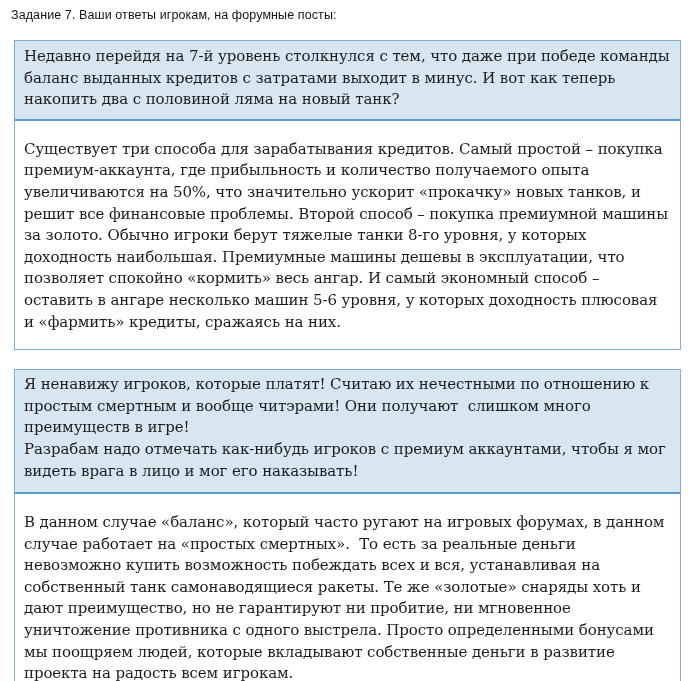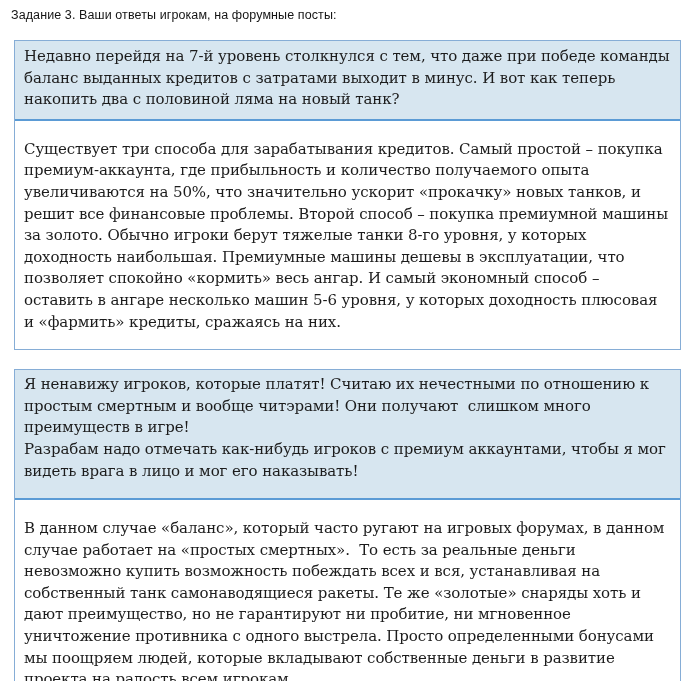--- a/index.html
+++ b/index.html
@@ -39,38 +39,38 @@
     border:1px solid var(--box-border);
     background:#84cc16;
   }
   .qa-pair.first{ margin-top:17px; }
   .qa-pair.second{ margin-top:19px; }
   .question-box{
     background:var(--question-bg);
     border-bottom:2px solid var(--divider);
     padding:5px 9px 8px 9px;
   }
-  .qa-pair.second .question-box{ padding:4px 9px 16px 9px; }
+  .qa-pair.second .question-box{ padding:4px 9px 10px 9px; }
   .answer-box{
     background:#ffffff;
     padding:18px 9px 16px 9px;
   }
   .q-text,.a-text{
     font-size:15px;
     line-height:21.6px;
     letter-spacing:-0.1px;
     white-space:pre-wrap;
   }
 </style>
 </head>
 <body>
 
 <div class="page">
 
-  <div class="heading">Задание 3. Ваши ответы игрокам, на форумные посты:</div>
+  <div class="heading">Задание 7. Ваши ответы игрокам, на форумные посты:</div>
 
   <div class="qa-pair first">
     <div class="question-box">
       <div class="q-text">Недавно перейдя на 7-й уровень столкнулся с тем, что даже при победе команды баланс выданных кредитов с затратами выходит в минус. И вот как теперь накопить два с половиной ляма на новый танк?</div>
     </div>
     <div class="answer-box">
       <div class="a-text">Существует три способа для зарабатывания кредитов. Самый простой – покупка премиум-аккаунта, где прибыльность и количество получаемого опыта увеличиваются на 50%, что значительно ускорит «прокачку» новых танков, и решит все финансовые проблемы. Второй способ – покупка премиумной машины за золото. Обычно игроки берут тяжелые танки 8-го уровня, у которых доходность наибольшая. Премиумные машины дешевы в эксплуатации, что позволяет спокойно «кормить» весь ангар. И самый экономный способ – оставить в ангаре несколько машин 5-6 уровня, у которых доходность плюсовая и «фармить» кредиты, сражаясь на них.</div>
     </div>
   </div>
 

